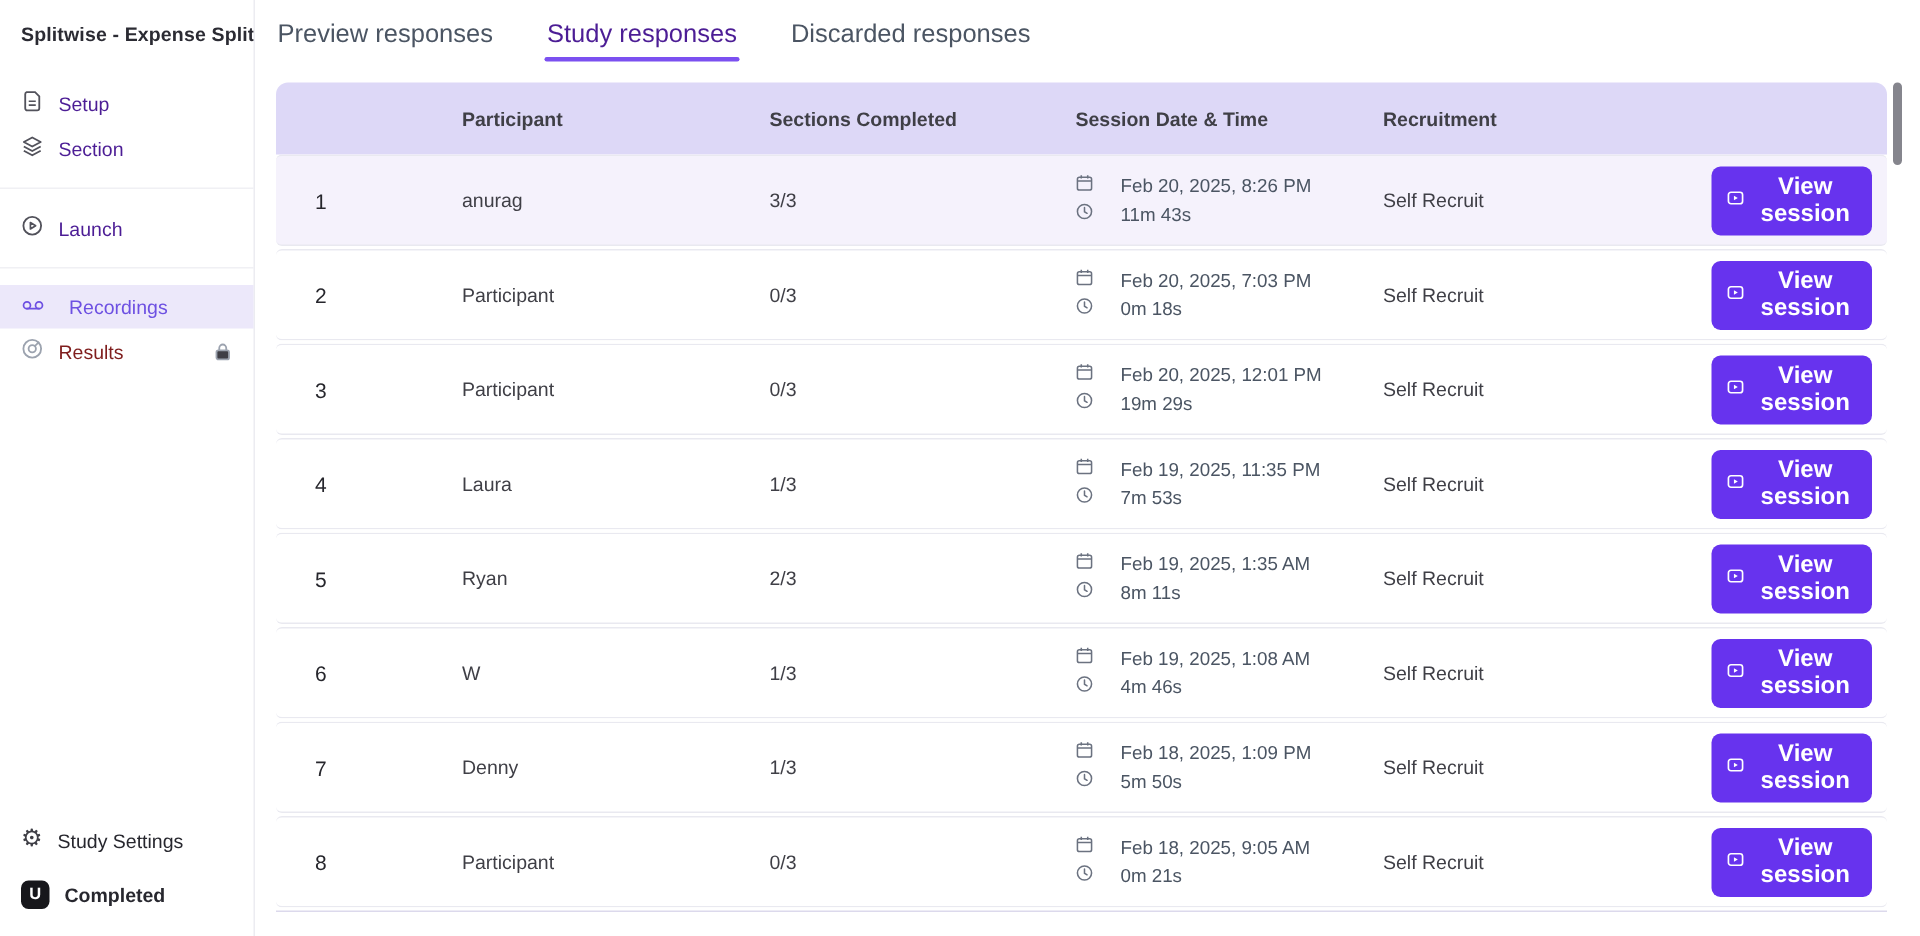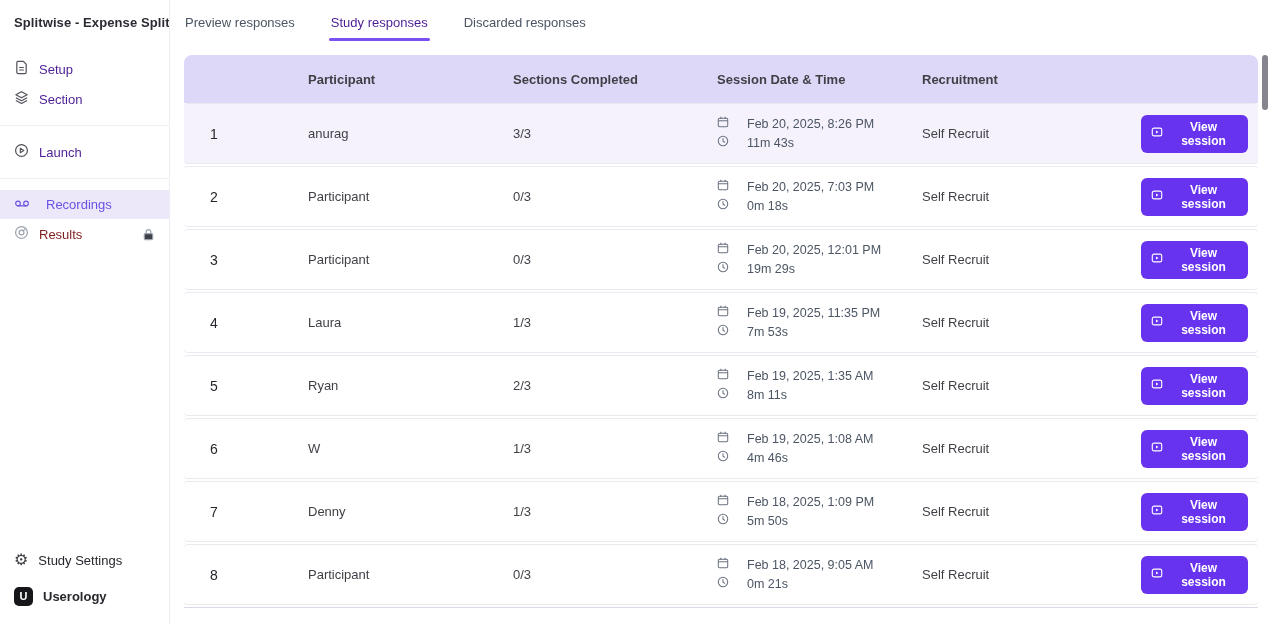--- a/index.html
+++ b/index.html
@@ -22,35 +22,35 @@
   .lock-wrap .stroke { stroke:#3f3f46; }
   .side-footer { margin-top:auto; padding-bottom:10px; }
   .foot-item { display:flex; align-items:center; gap:10px; padding:0 14px; height:36px; font-size:13px; color:#27272e; font-weight:500; }
   .gear-glyph { font-size:16px; color:#3f3f46; line-height:1; }
   .brand-logo { width:19px; height:19px; background:#17171b; border-radius:5px; color:#fff; display:flex; align-items:center; justify-content:center; font-size:11px; font-weight:700; }
   .foot-item.brand { font-weight:600; }
 
   
   .main { flex:1; position:relative; }
   .tabbar { height:45px; display:flex; align-items:center; gap:36px; padding-left:15px; }
-  .tab { font-size:13px; color:#4b5563; position:relative; height:100%; display:flex; align-items:center; cursor:pointer; }
+  .tab { font-size:17px; color:#4b5563; position:relative; height:100%; display:flex; align-items:center; cursor:pointer; }
   .tab.active { color:#4c1d95; font-weight:500; }
   .tab.active::after { content:""; position:absolute; left:-2px; right:-2px; bottom:4px; height:3px; border-radius:3px; background:#7B50F0; }
 
   
   .table-wrap { position:absolute; left:14px; top:55px; width:1074px; }
   .grid-row { display:grid; grid-template-columns:124px 205px 204px 205px 219px 117px; align-items:center; }
   .thead { height:48px; background:#DDD8F7; border-radius:8px 8px 0 0; font-size:13px; font-weight:700; color:#3b3b44; }
   .row { height:61px; background:#fff; border-top:1px solid #e9e9f0; border-bottom:1px solid #e9e9f0; border-radius:4px; margin-bottom:2px; }
   .row.hl { background:#F5F2FC; }
   .cell { font-size:13px; color:#3f3f46; padding-right:10px; }
   .cell.idx { padding-left:26px; font-size:14px; color:#26262c; }
   .dt-line { display:flex; align-items:center; gap:18px; font-size:12.5px; color:#4b5563; line-height:19px; }
   .dt-line .stroke { stroke:#6b7280; }
-  .btn-view { display:inline-flex; align-items:center; gap:6px; background:#6733EE; color:#fff; border:none; border-radius:6px; padding:5px 10px; font-size:12px; font-weight:700; font-family:inherit; cursor:pointer; }
+  .btn-view { display:inline-flex; align-items:center; gap:6px; background:#6733EE; color:#fff; border:none; border-radius:6px; padding:5px 10px; font-size:16px; font-weight:700; font-family:inherit; cursor:pointer; }
   .bottom-line { height:1px; background:#dcd9ec; margin-top:1px; }
   .vscroll { position:absolute; left:1078px; top:0; width:6px; height:556px; }
   .vthumb { width:6px; height:55px; background:#85858d; border-radius:3px; }
 </style>
 </head>
 <body>
 
 <div class="app">
 
   <aside class="sidebar">
@@ -119,21 +119,21 @@
       </div>
     </div>
 
     <div class="side-footer">
       <div class="foot-item">
         <span class="gear-glyph">⚙</span>
         <span>Study Settings</span>
       </div>
       <div class="foot-item brand">
         <span class="brand-logo">U</span>
-        <span>Userology</span>
+        <span>Completed</span>
       </div>
     </div>
   </aside>
 
   <main class="main">
     <div class="tabbar">
       <div class="tab">Preview responses</div>
       <div class="tab active">Study responses</div>
       <div class="tab">Discarded responses</div>
     </div>

